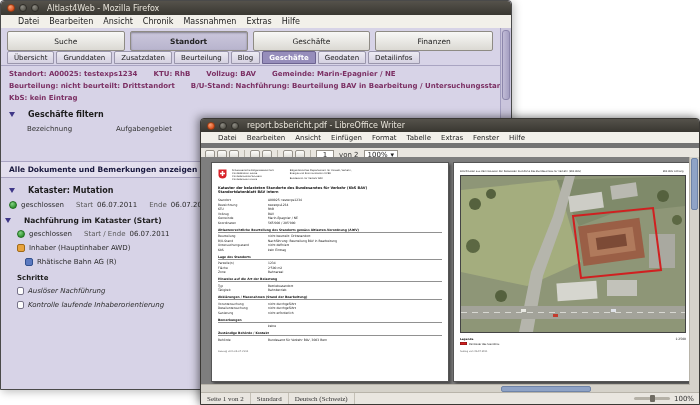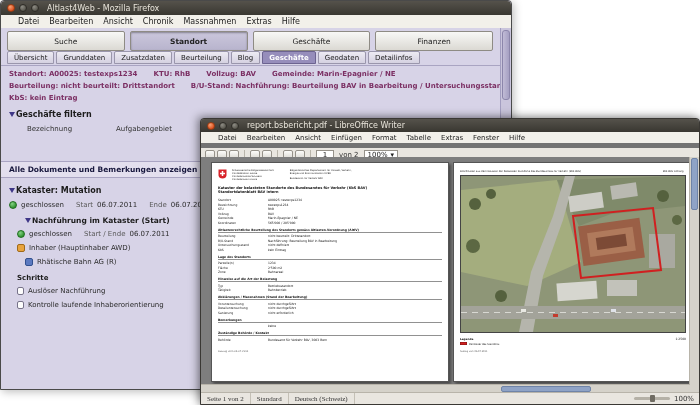--- a/index.html
+++ b/index.html
@@ -28,37 +28,37 @@
   .main-tab{flex:1;display:flex;align-items:center;justify-content:center;font-size:7.5px;color:#222;
     background:linear-gradient(#f8f8f6,#dbd9d3);border:1px solid #8e8b84;border-radius:2px;}
   .main-tab.active{background:linear-gradient(#cbc7dc,#b8b4cd);box-shadow:inset 0 1px 2px rgba(0,0,0,.35);font-weight:bold;}
   .sub-tabs{position:absolute;top:23px;left:6px;right:18px;height:13px;display:flex;gap:2px;}
   .sub-tab{display:flex;align-items:center;padding:0 6px;font-size:7px;color:#222;
     background:linear-gradient(#edebf3,#d5d1e1);border:1px solid #9a96ac;border-radius:2px 2px 0 0;}
   .sub-tab.active{background:#968dbb;color:#fff;font-weight:bold;border-color:#6c6390;}
   .rule{position:absolute;top:37px;left:0;right:10px;height:1px;background:#a9a4c2;}
   .info-line{position:absolute;left:8px;font-size:7px;font-weight:bold;color:#7b2f63;white-space:nowrap;}
   .info-line .seg{margin-right:16px;}
-  .sec{position:absolute;display:flex;align-items:center;gap:1px;font-size:8px;font-weight:bold;color:#1c1c1c;white-space:nowrap;}
+  .sec{position:absolute;display:flex;align-items:center;gap:13px;font-size:8px;font-weight:bold;color:#1c1c1c;white-space:nowrap;}
   .tri{width:0;height:0;border-left:3px solid transparent;border-right:3px solid transparent;border-top:5px solid #3f3787;flex:none;}
   .filter-labels{position:absolute;top:97px;left:26px;display:flex;gap:44px;font-size:7px;color:#333;}
   .docs-bar{position:absolute;top:133px;left:0;right:10px;height:15px;background:#e3dfee;
     border-top:1px solid #aaa5c3;border-bottom:1px solid #aaa5c3;display:flex;align-items:center;
     padding-left:8px;font-size:7.5px;font-weight:bold;color:#17173d;}
   .k-row{position:absolute;left:8px;display:flex;align-items:center;gap:4px;font-size:7px;color:#2c2c2c;white-space:nowrap;}
   .k-lab{color:#5a5a5a;margin-left:8px;}
   .ic{width:8px;height:8px;border-radius:2px;box-sizing:border-box;flex:none;}
   .ic.green-dot{border-radius:50%;background:radial-gradient(circle at 35% 30%,#84d384,#2e8f2e 75%);border:1px solid #1f6f1f;}
   .ic.person{background:#e8a33d;border:1px solid #a06a1a;}
   .ic.company{background:#5b79c0;border:1px solid #31508f;}
   .ic.doc{width:7px;background:#fdfdfd;border:1px solid #77738a;}
   .check{width:8px;height:8px;border-radius:50%;background:#2e9e2e;color:#fff;font-size:6px;
     line-height:8px;text-align:center;flex:none;}
   .check::after{content:"✓";}
-  .k-row.step{width:218px;}
+  .k-row.step{width:218px;font-style:italic;}
   .k-row.step .check{margin-left:auto;}
   .steps-h{position:absolute;font-size:7px;font-weight:bold;color:#1c1c1c;}
   .ff-scroll{position:absolute;top:0;right:0;bottom:0;width:10px;background:#cac5dc;border-left:1px solid #a39ec0;}
   .ff-thumb{position:absolute;top:2px;left:1px;right:1px;height:70px;border-radius:3px;
     background:linear-gradient(90deg,#c1bcd6,#a59fc2);border:1px solid #8c86ab;box-sizing:border-box;}
 
   
   #pdf-window{left:200px;top:118px;width:500px;height:287px;z-index:2;border:1px solid #3a3834;
     border-radius:4px 4px 0 0;background:#7e7e7e;
     box-shadow:-3px -2px 9px rgba(0,0,0,.35),3px 3px 9px rgba(0,0,0,.4);}
@@ -181,21 +181,21 @@
 
     <div class="k-row" style="top:173px">
       <span class="ic green-dot"></span>
       <span>geschlossen</span>
       <span class="k-lab">Start</span>
       <span>06.07.2011</span>
       <span class="k-lab">Ende</span>
       <span>06.07.2011</span>
     </div>
 
-    <div class="sec" style="top:188px;left:24px;font-size:7.5px">
+    <div class="sec" style="top:188px;left:4px;font-size:7.5px">
       <span class="tri"></span>
       <span>Nachführung im Kataster (Start)</span>
     </div>
 
     <div class="k-row" style="top:202px;left:16px">
       <span class="ic green-dot"></span>
       <span>geschlossen</span>
       <span class="k-lab">Start / Ende</span>
       <span>06.07.2011</span>
     </div>

